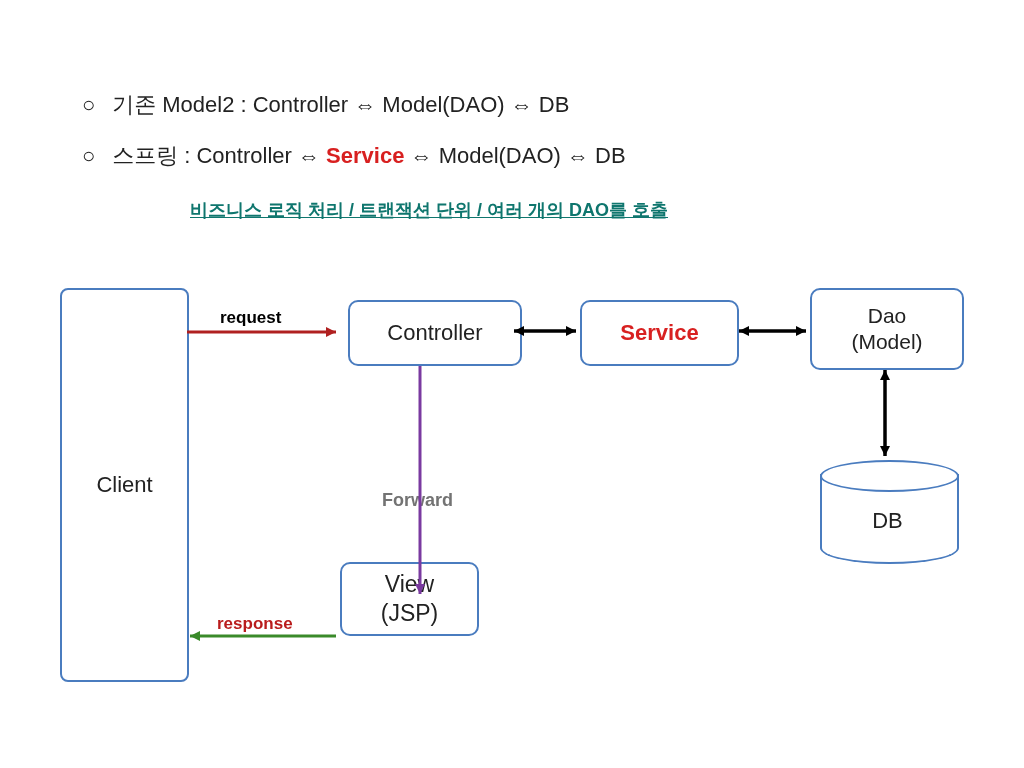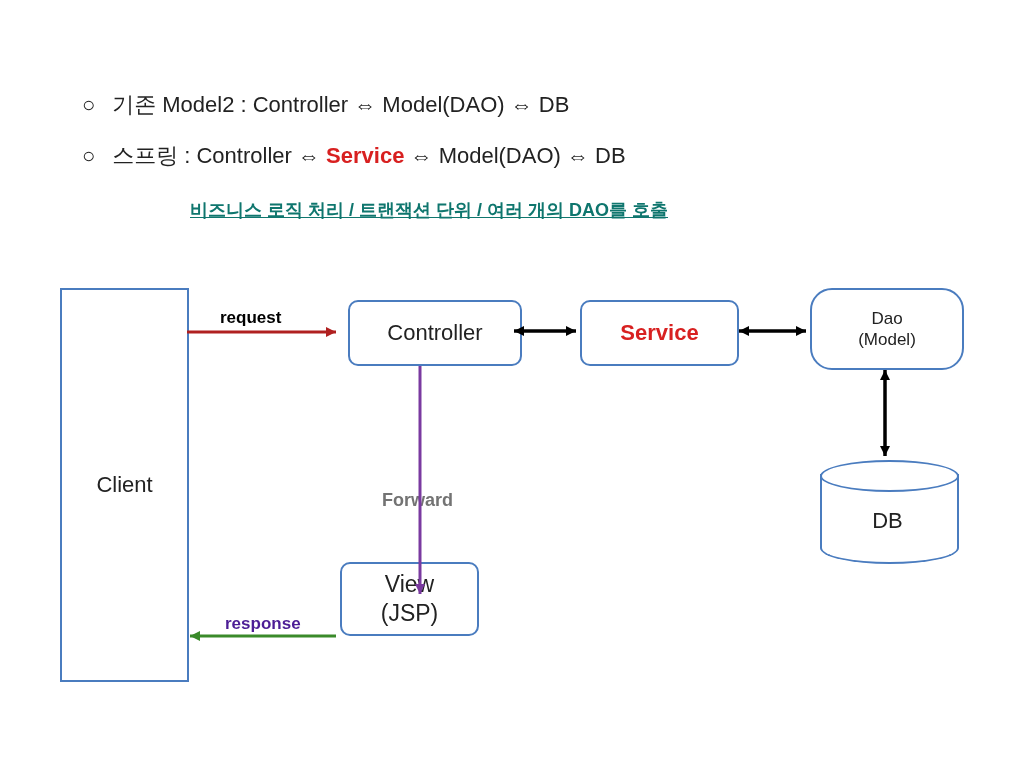--- a/index.html
+++ b/index.html
@@ -4,32 +4,32 @@
 <style>
 html, body { margin:0; padding:0; width:1024px; height:768px; font-family:"Malgun Gothic","Segoe UI",Arial,sans-serif; background:#fff; color:#222; }
 .slide { position:relative; width:1024px; height:768px; }
 .title { position:absolute; left:30px; top:18px; font-size:40px; font-weight:400; color:#222; letter-spacing:0.5px; }
 .bullets { position:absolute; left:70px; top:90px; font-size:22px; line-height:1.4;margin-left:12px; }
 .bullets .row { margin-bottom:20px; }
 .bullets .marker { display:inline-block; width:24px; }
 .bullets .service-red { color:#d82020; font-weight:600; }
 .subnote { position:absolute; left:190px; top:198px; font-size:18px; font-weight:700; text-decoration:underline; color:#0f766e; }
 .box { position:absolute; border:2px solid #4a7cbf; border-radius:10px; background:#fff; display:flex; align-items:center; justify-content:center; text-align:center; font-size:22px; color:#222; line-height:1.25; }
-#box-client { left:60px; top:288px; width:125px; height:390px; border-radius:0; }
+#box-client { left:60px; top:288px; width:125px; height:390px; border-radius:8px; }
 #box-controller { left:340px; top:300px; width:170px; height:62px;margin-left:8px; }
 #box-service { left:580px; top:300px; width:155px; height:62px; color:#d82020; font-weight:600; }
-#box-dao { left:810px; top:288px; width:150px; height:78px; font-size:17px;border-radius:22px; }
+#box-dao { left:810px; top:288px; width:150px; height:78px; font-size:21px; }
 #box-view { left:340px; top:562px; width:135px; height:70px; font-size:23px; }
 .db { position:absolute; left:820px; top:460px; width:135px; height:110px; }
 .db .cyl-top { position:absolute; left:0; top:0; width:135px; height:28px; border:2px solid #4a7cbf; border-radius:50%; background:#fff; z-index:2; }
 .db .cyl-body { position:absolute; left:0; top:14px; width:135px; height:88px; border-left:2px solid #4a7cbf; border-right:2px solid #4a7cbf; border-bottom:2px solid #4a7cbf; border-bottom-left-radius:70px 16px; border-bottom-right-radius:70px 16px; background:#fff; z-index:1; }
 .db .lbl { position:absolute; left:0; top:48px; width:135px; text-align:center; font-size:22px; z-index:3; }
 .lbl-small { position:absolute; font-size:17px; font-weight:700; }
 #lbl-request { left:220px; top:308px; color:#000000; }
-#lbl-response { left:225px; top:614px; color:#4c1d95; }
+#lbl-response { left:217px; top:614px; color:#b91c1c; }
 #lbl-forward { left:382px; top:490px; color:#737373; font-weight:700; font-size:18px; }
 svg.arrows { position:absolute; left:0; top:0; width:1024px; height:768px; pointer-events:none; }
 </style>
 </head>
 <body>
 <div class="slide">
 
 
 <div class="bullets">
   <div class="row">

